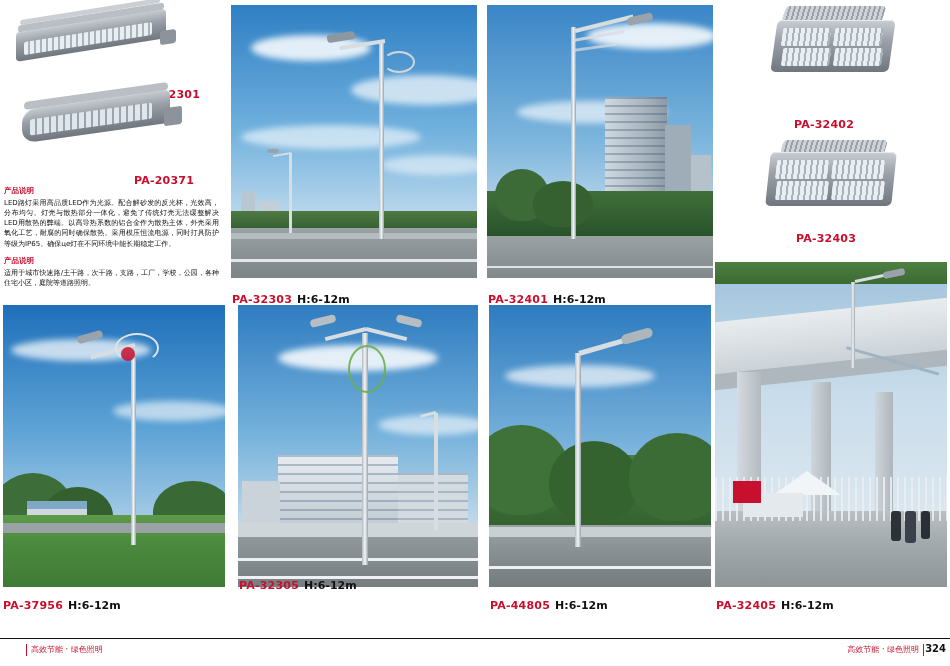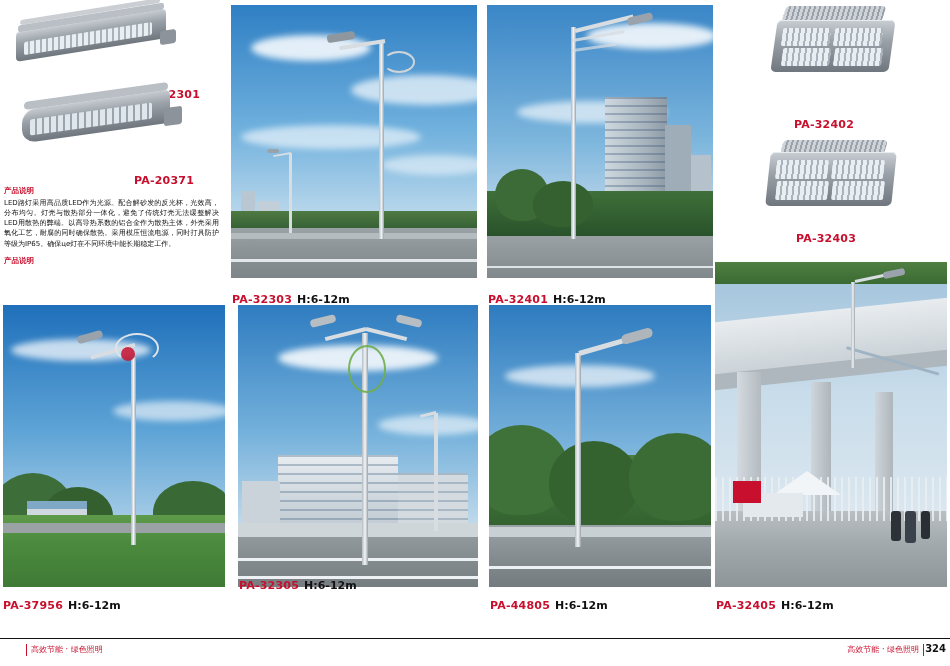--- a/index.html
+++ b/index.html
@@ -97,20 +97,21 @@
            background:repeating-linear-gradient(90deg,#dfe6ec 0 5px,#9aa4ad 5px 7px);"></div>
       <div class="lampfin" style="left:6px;top:7px;width:144px;height:8px;transform:skewY(-8deg);border-radius:4px;"></div>
       <div class="lampknob" style="left:146px;top:22px;width:18px;height:18px;transform:skewY(-8deg);"></div>
     </div>
     <div class="code" style="position:absolute;left:134px;top:174px;">PA-20371</div>
 
     <div class="textblock">
       <div class="tb-title">产品说明</div>
       <div class="tb-body">LED路灯采用高品质LED作为光源。配合解砂发的反光杯，光效高，分布均匀。灯壳与散热部分一体化，避免了传统灯壳无法缓整解决LED用散热的弊端。以高导热系数的铝合金作为散热主体，外壳采用氧化工艺，耐腐的同时确保散热。采用模压恒流电源，同时打具防护等级为IP65。确保це灯在不同环境中能长期稳定工作。</div>
       <div class="tb-title2">产品说明</div>
+      <div class="tb-body">适用于城市快速路/主干路，次干路，支路，工厂，学校，公园，各种住宅小区，庭院等道路照明。</div>
     </div>
   </div>
 
   <div class="photo" style="left:231px;top:5px;width:246px;height:273px;">
     <div class="sky" style="background:linear-gradient(180deg,#2f7fc4 0%,#6fb0dd 45%,#bcd9ec 78%,#dfe9f0 100%);"></div>
     <div class="cloud" style="left:20px;top:30px;width:120px;height:26px;"></div>
     <div class="cloud" style="left:120px;top:70px;width:150px;height:30px;opacity:.8;"></div>
     <div class="cloud" style="left:10px;top:120px;width:180px;height:24px;opacity:.7;"></div>
     <div class="cloud" style="left:150px;top:150px;width:110px;height:20px;opacity:.6;"></div>
 

